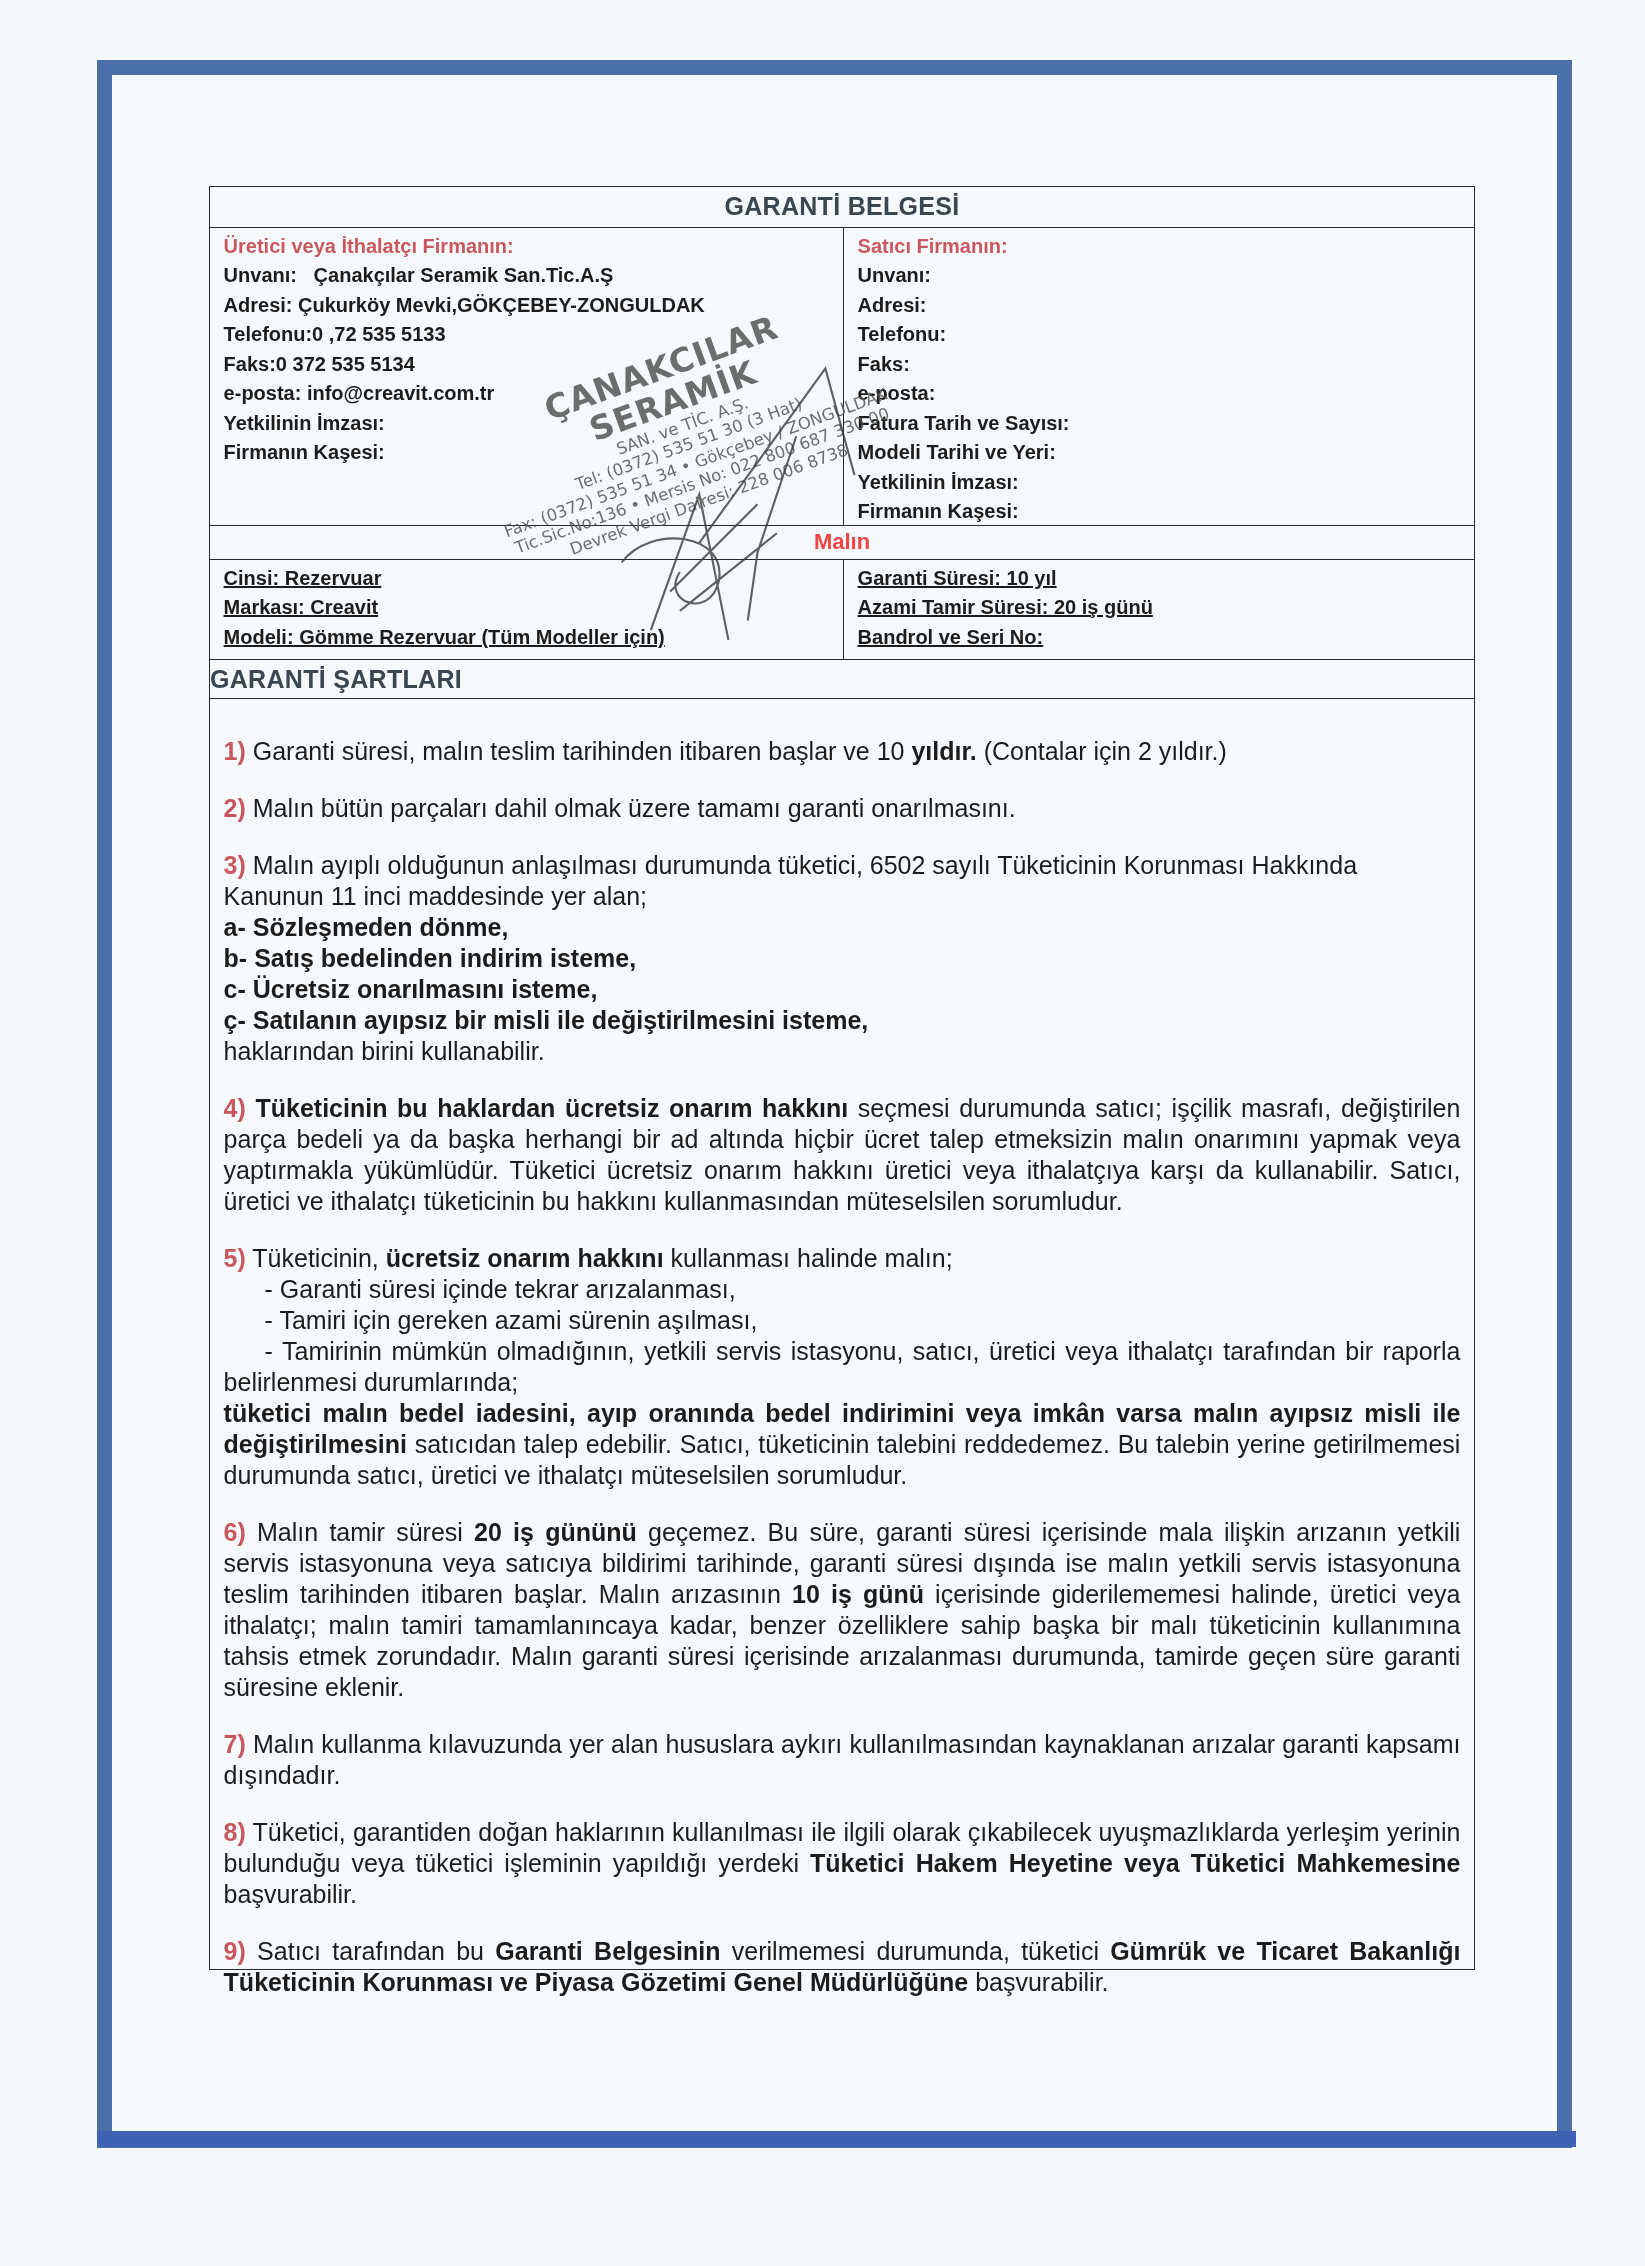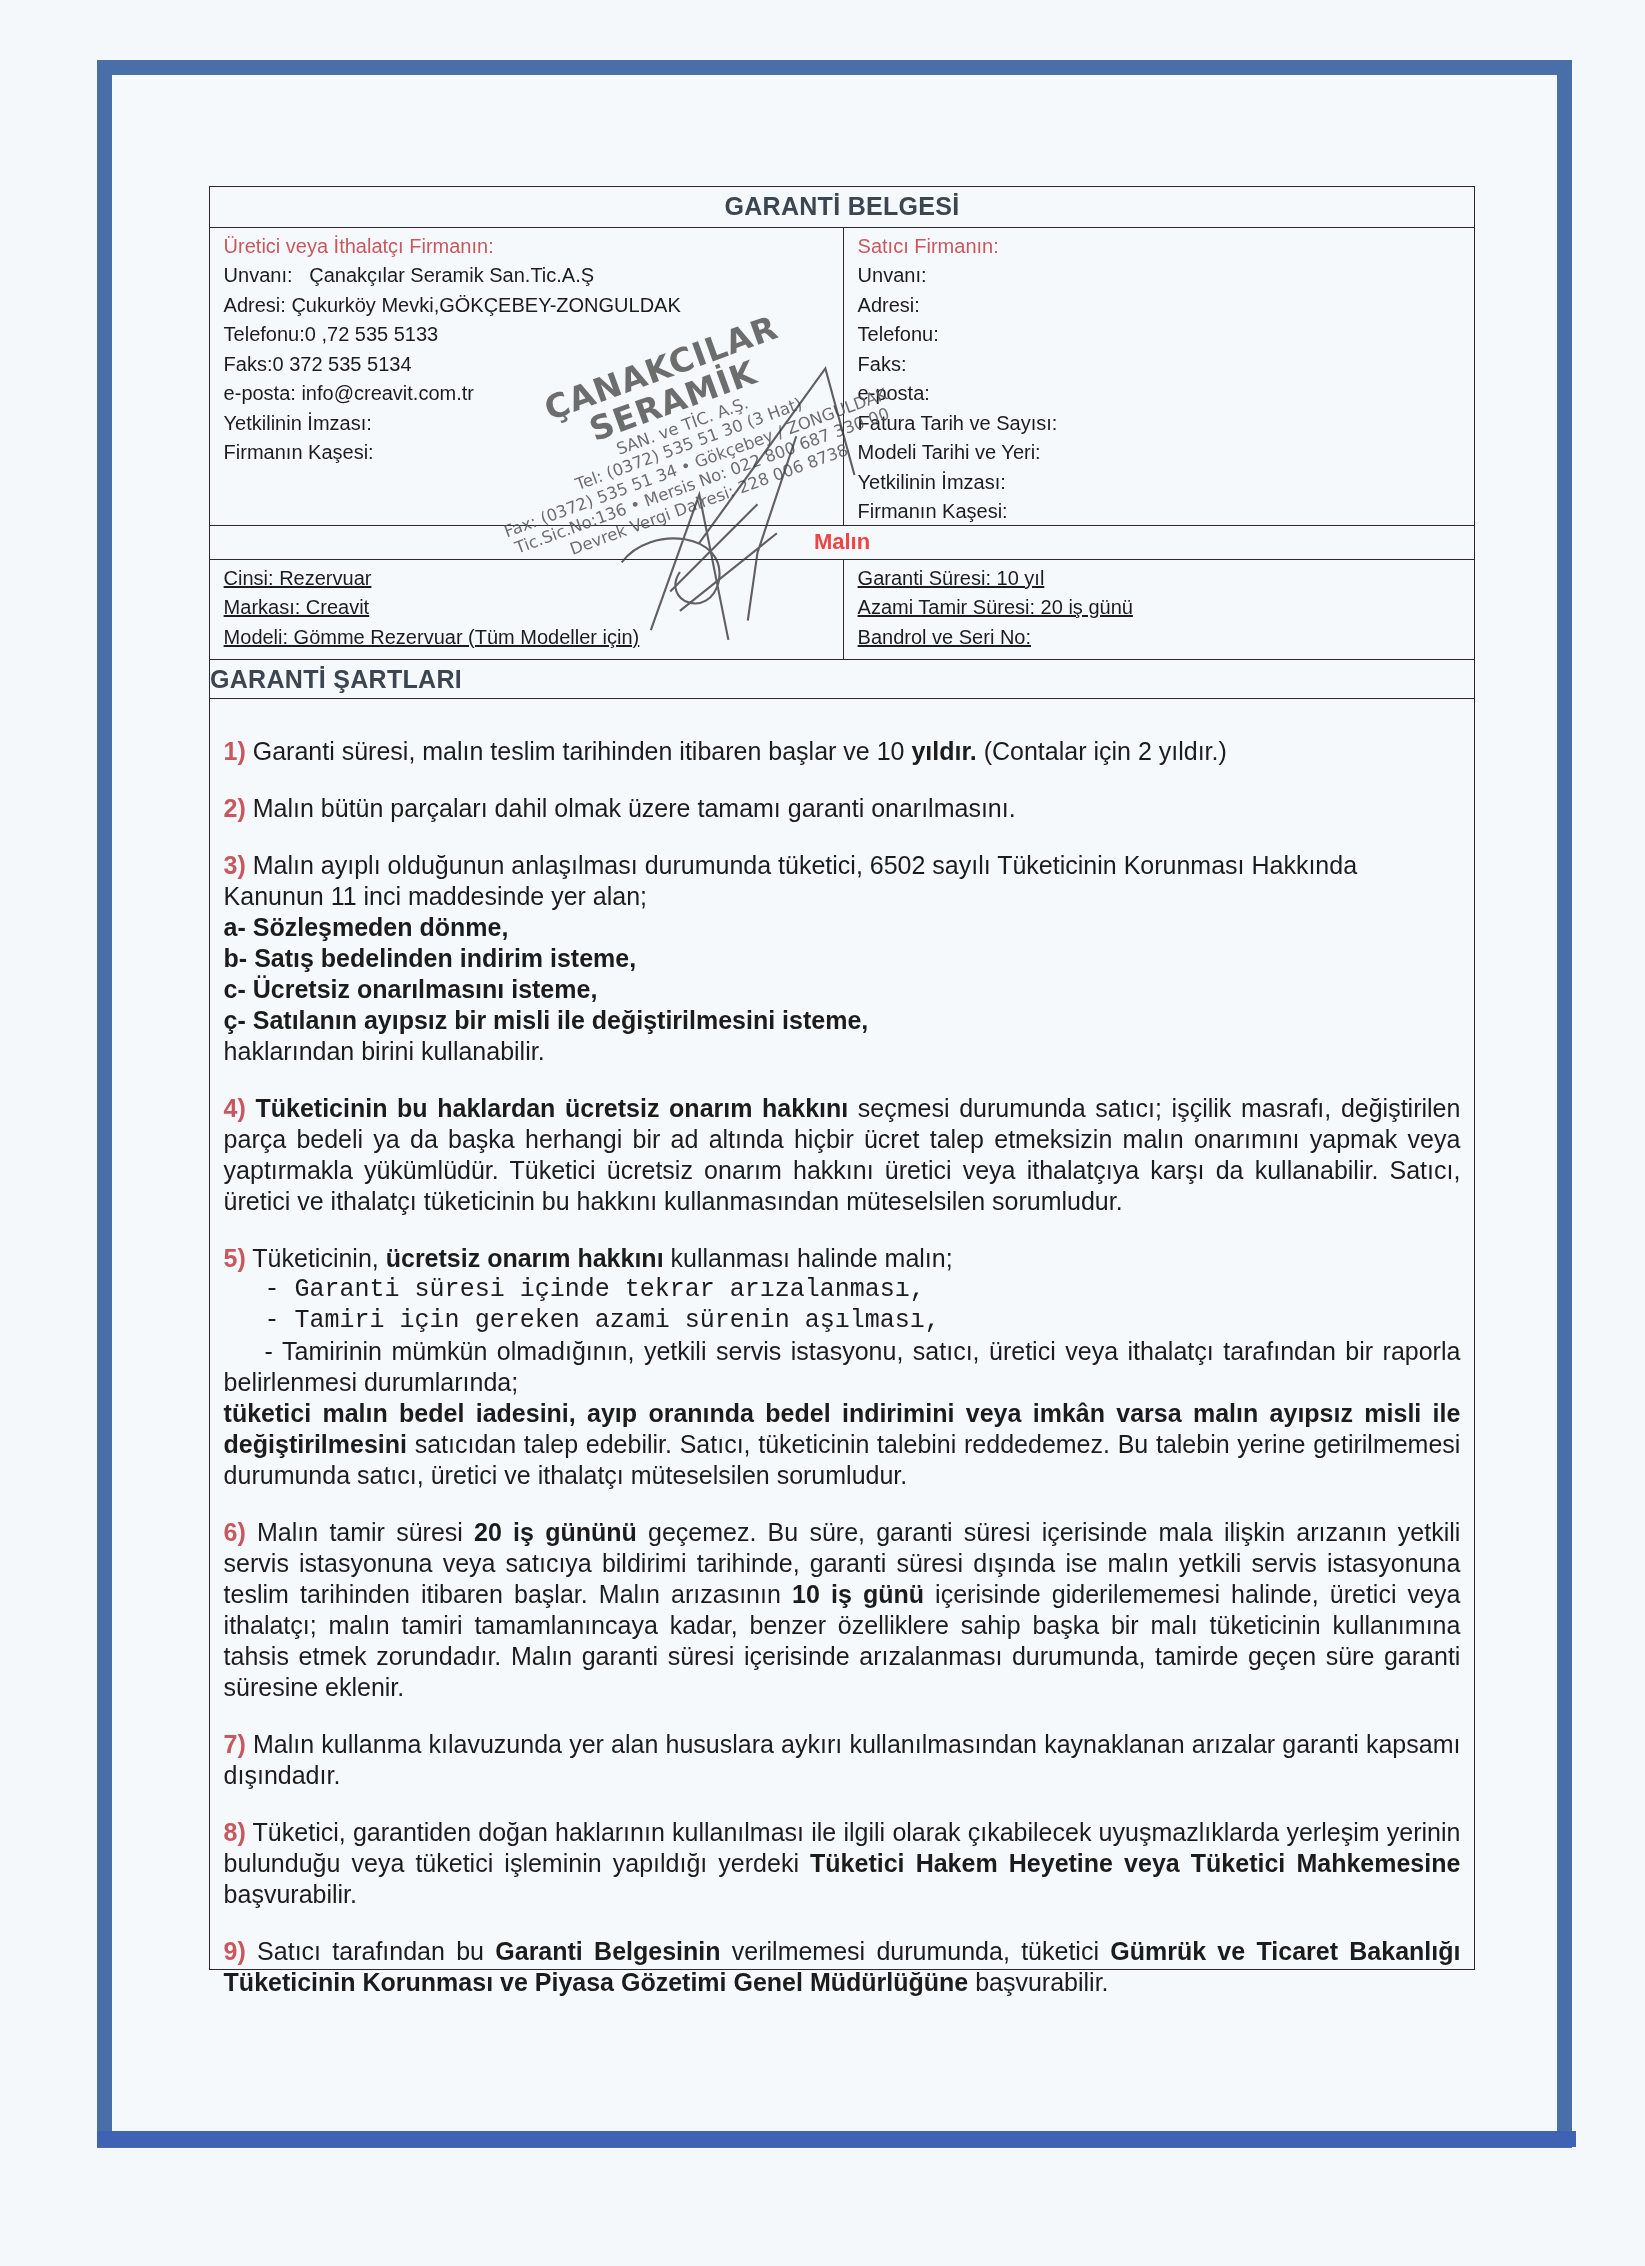--- a/index.html
+++ b/index.html
@@ -28,27 +28,27 @@
   }
   .firms-row { top: 41px; height: 298px; }
   .malin-row { top: 339px; height: 34px; text-align: center; }
   .malin-row span { font-weight: bold; font-size: 22px; color: #ef4444; line-height: 32px; }
   .product-row { top: 373px; height: 100px; }
   .sect-title { top: 473px; height: 39px; text-align: left; }
   .terms { position: absolute; top: 511px; left: 0; right: 0; bottom: 0; padding: 21.3px 13.6px 0 13.6px; }
   .col { position: absolute; top: 0; bottom: 0; box-sizing: border-box; padding: 3.9px 13.6px 0 13.6px; }
   .col.left { left: 0; width: 634px; border-right: 1.9px solid #2a2a2a; }
   .col.right { left: 634px; right: 0; }
-  .line { font-size: 20px; line-height: 29.5px; font-weight: normal; white-space: nowrap; }
+  .line { font-size: 20px; line-height: 29.5px; font-weight: bold; white-space: nowrap; }
   .red-head { color: #c9585e; }
   .u { text-decoration: underline; }
   .terms p { margin: 17px 0 26px 0; font-size: 25px; line-height: 31px; text-align: justify; }
   .terms p .num { color: #c9585e; font-weight: bold; }
   .terms .sub { display: block; }
-  .terms .indent { display: block; padding-left: 41px; font-family: Liberation Mono, monospace; }
+  .terms .indent { display: block; padding-left: 41px; }
   .terms b { font-weight: bold; }
   .stamp {
     position: absolute; left: 490px; top: 359px; width: 408px; height: 213px;
     transform: rotate(-20deg); transform-origin: 40% 50%;
     color: #555; font-family: "DejaVu Sans", sans-serif; text-align: center; opacity: 0.85;
     pointer-events: none;
   }
   .stamp .s1 { font-size: 33px; font-weight: bold; letter-spacing: 1px; line-height: 35px; }
   .stamp .s2 { font-size: 16.5px; line-height: 19.4px; }
   .signature { position: absolute; left: 505px; top: 349px; width: 408px; height: 320px; pointer-events: none; }

